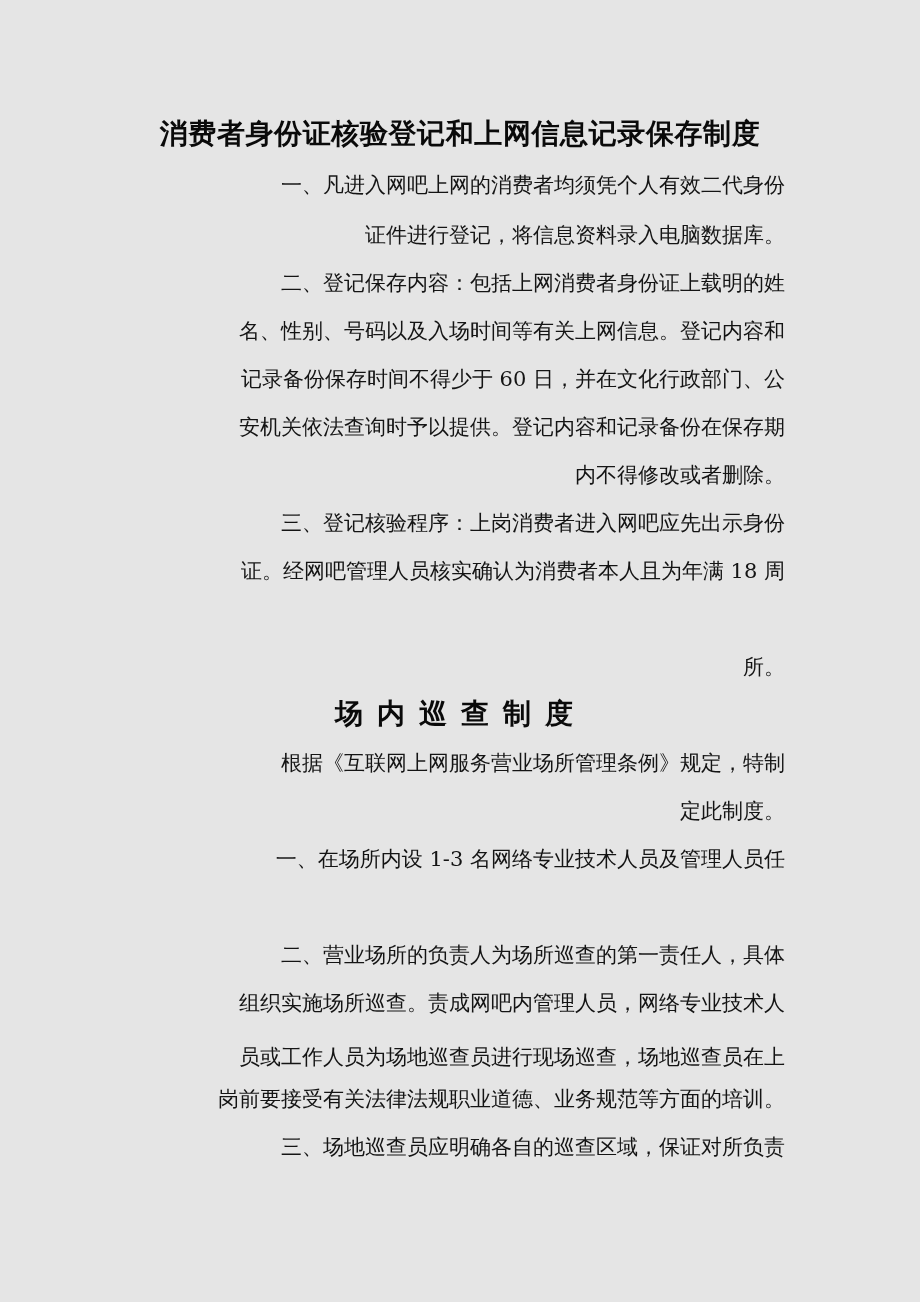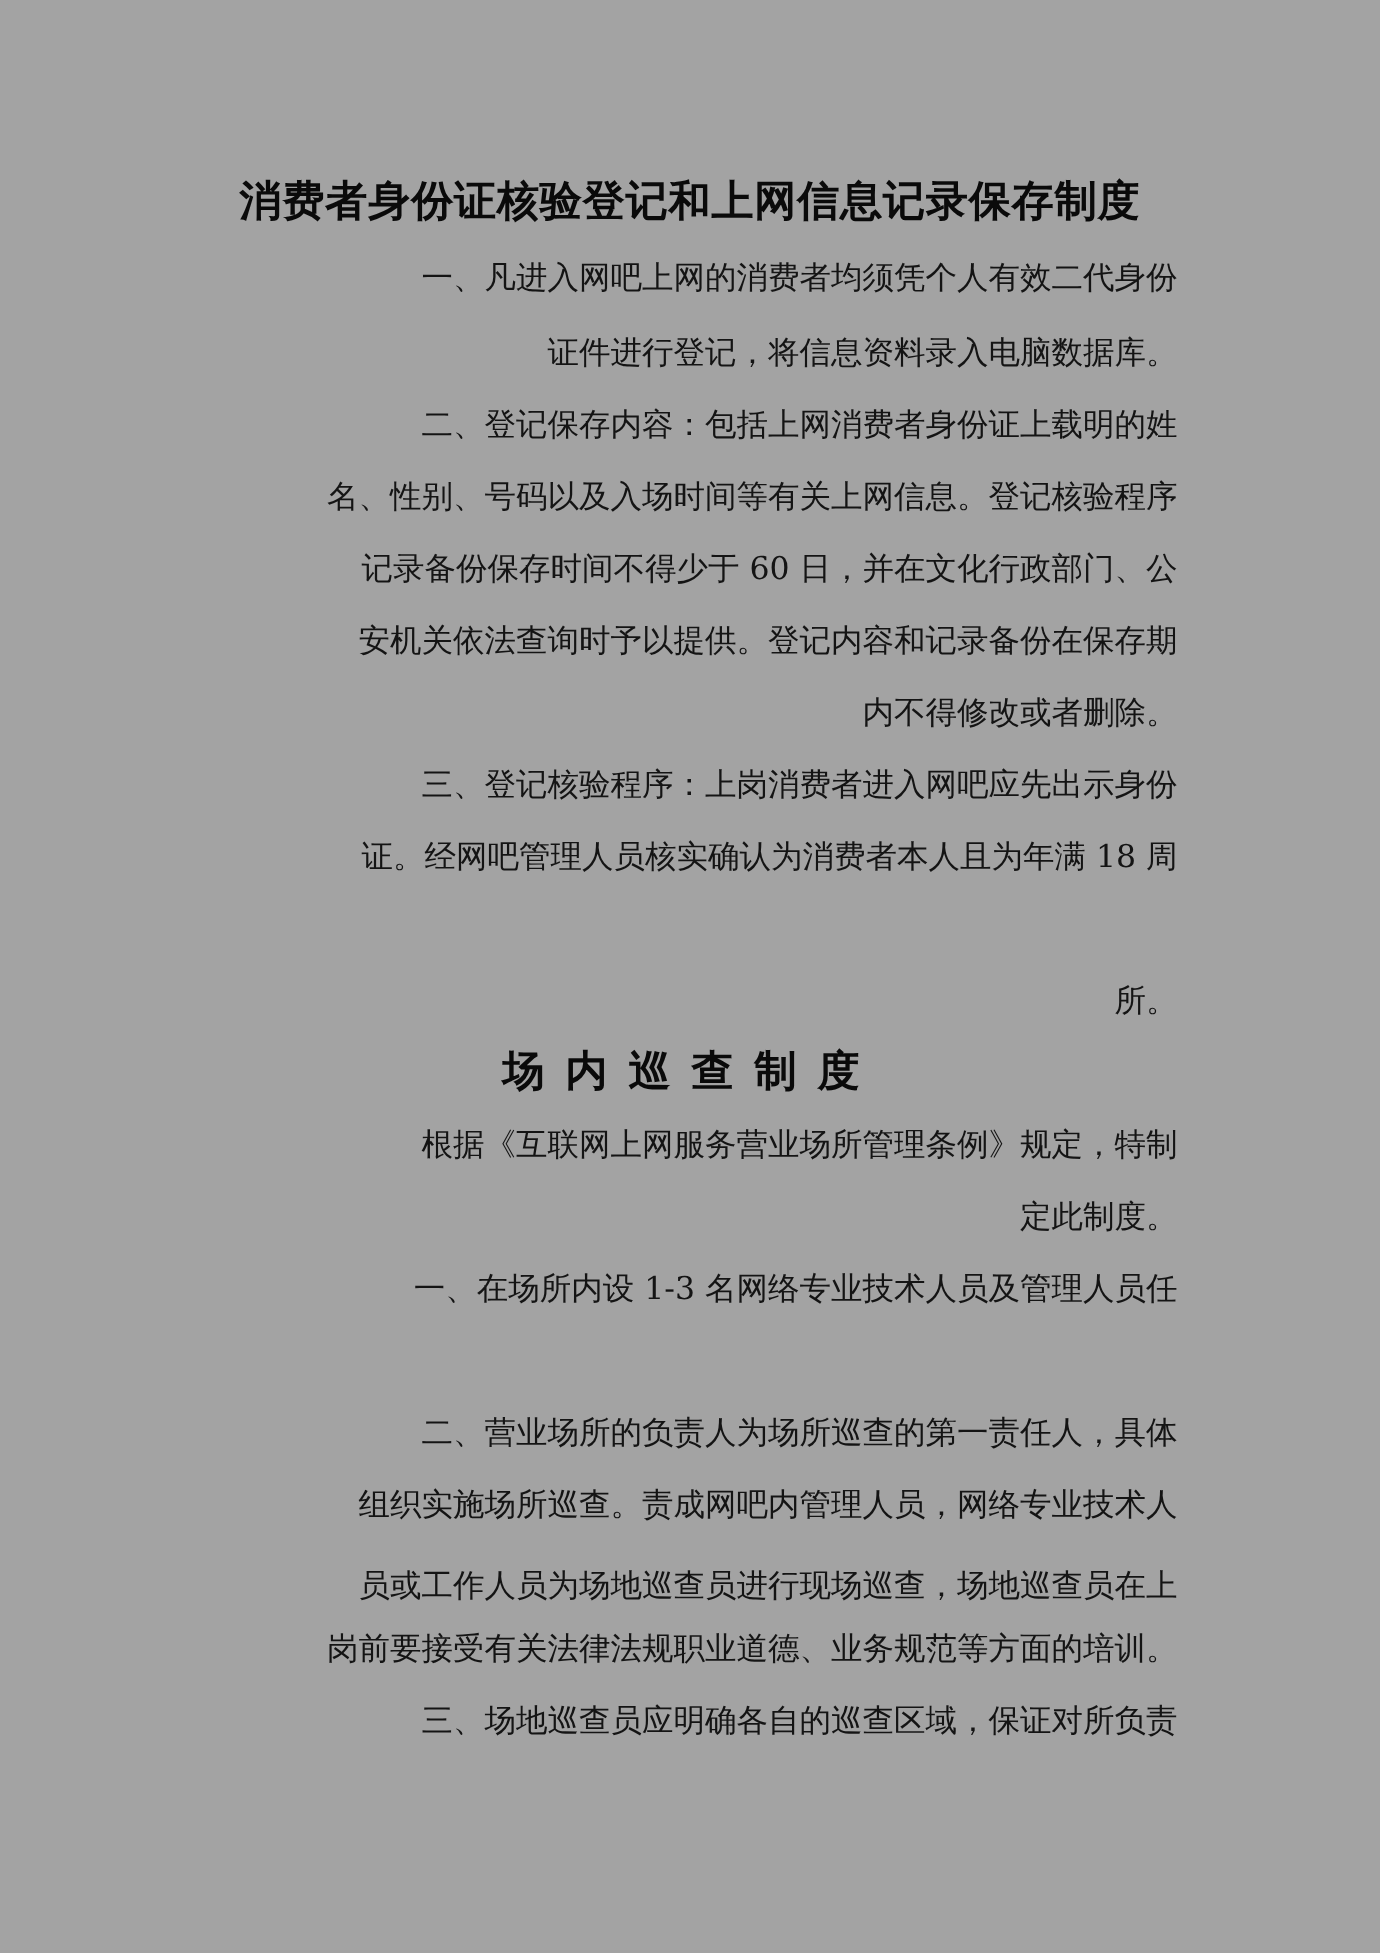--- a/index.html
+++ b/index.html
@@ -13,21 +13,21 @@
     position: relative;
     overflow: hidden;
     font-family: "DejaVu Serif", "Liberation Serif", serif;
     color: #111111;
   }
   .page {
     position: absolute;
     left: 0; top: 0;
     width: 920px;
     height: 1302px;
-    background: #a3a3a3;
+    background: #e5e5e5;
   }
   .title {
     position: absolute;
     left: 0;
     width: 920px;
     text-align: center;
     font-family: "DejaVu Sans", "Liberation Sans", sans-serif;
     font-weight: bold;
     font-size: 28px;
     line-height: 40px;
@@ -59,21 +59,21 @@
 <body>
 
 <div class="page">
 
   <div class="title title-main">消费者身份证核验登记和上网信息记录保存制度</div>
 
   <div class="line indent" style="top:168px">一、凡进入网吧上网的消费者均须凭个人有效二代身份</div>
   <div class="line" style="top:218px">证件进行登记，将信息资料录入电脑数据库。</div>
 
   <div class="line indent" style="top:266px">二、登记保存内容：包括上网消费者身份证上载明的姓</div>
-  <div class="line" style="top:314px">名、性别、号码以及入场时间等有关上网信息。登记核验程序</div>
+  <div class="line" style="top:314px">名、性别、号码以及入场时间等有关上网信息。登记内容和</div>
   <div class="line" style="top:362px">记录备份保存时间不得少于 60 日，并在文化行政部门、公</div>
   <div class="line" style="top:410px">安机关依法查询时予以提供。登记内容和记录备份在保存期</div>
   <div class="line" style="top:458px">内不得修改或者删除。</div>
 
   <div class="line indent" style="top:506px">三、登记核验程序：上岗消费者进入网吧应先出示身份</div>
   <div class="line" style="top:554px">证。经网吧管理人员核实确认为消费者本人且为年满 18 周</div>
   <div class="line" style="top:650px">所。</div>
 
   <div class="title title-sub">场内巡查制度</div>
 

